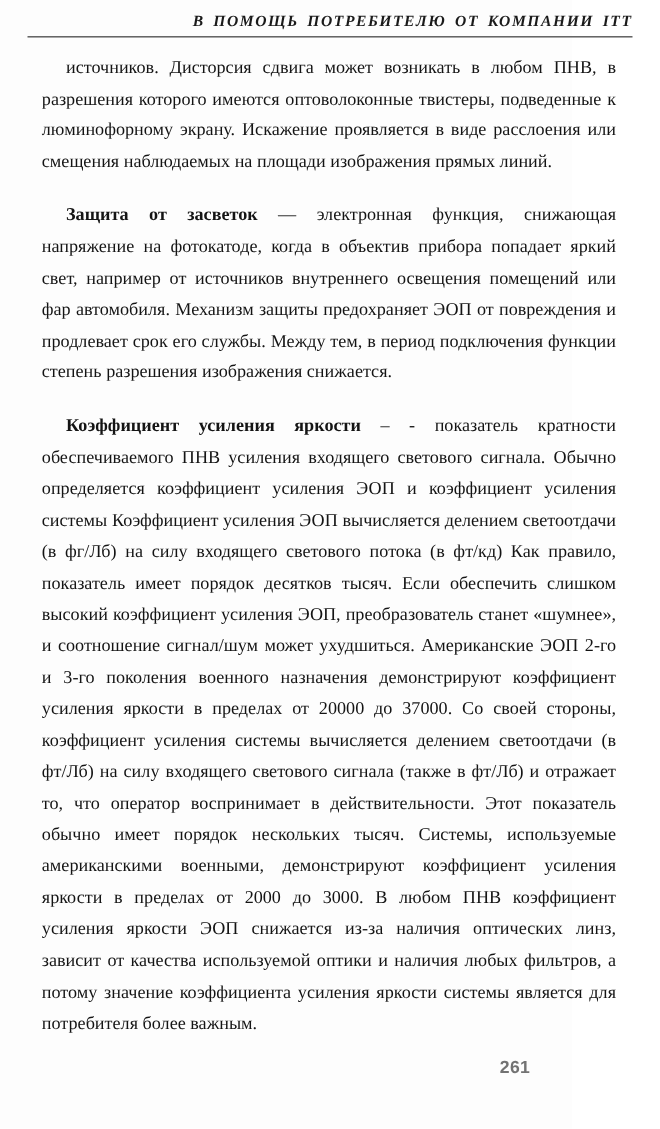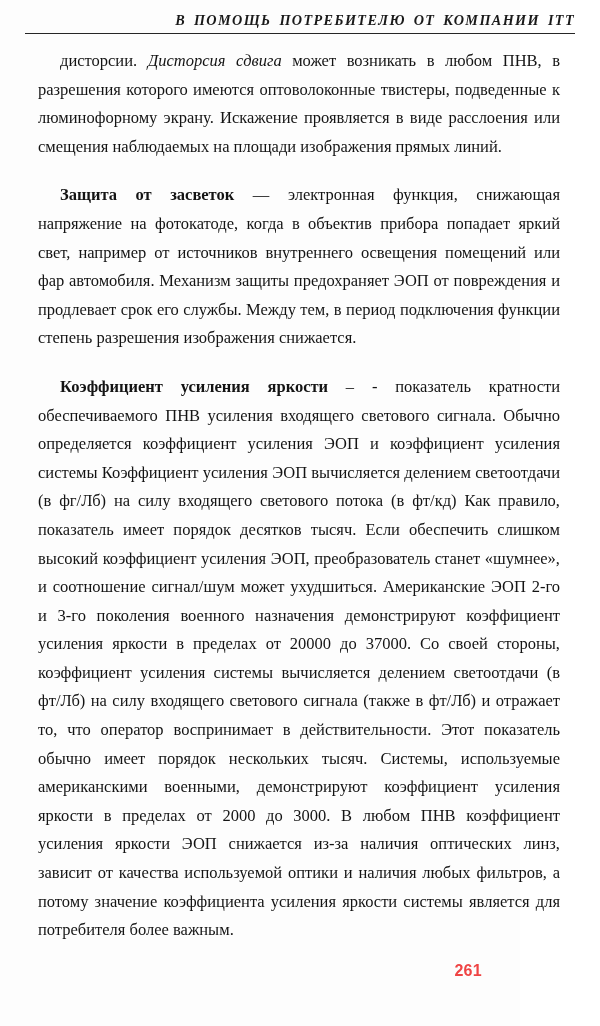--- a/index.html
+++ b/index.html
@@ -70,51 +70,50 @@
   }
   p.para + p.para {
     margin-top: 20px;
   }
   p.para.tight + p.para.tight {
   }
   .lead-bold {
     font-weight: 700;
   }
   .ital {
-    font-style: italic;
   }
   .nowrap {
     white-space: nowrap;
   }
 
   
   .folio {
     position: absolute;
     right: 38px;
     top: 962px;
     font-family: "Liberation Sans", "DejaVu Sans", sans-serif;
     font-size: 16px;
     font-weight: 700;
-    color: #ef4444;
+    color: #737373;
     letter-spacing: 0.3px;
   }
 </style>
 </head>
 <body>
 
 <div class="page">
 
   <div class="running-head">В ПОМОЩЬ ПОТРЕБИТЕЛЮ ОТ КОМПАНИИ ITT</div>
 
   <div class="head-rule"></div>
 
   <div class="column">
 
     <p class="para tight">
-      <span>дисторсии. </span><span class="ital">Дисторсия сдвига</span><span> может возникать в любом ПНВ, в разрешения которого имеются оптоволоконные твистеры, подведенные к люминофорному экрану. Искажение проявляется в виде расслоения или смещения наблюдаемых на площади изображения прямых линий.</span>
+      <span>источников. </span><span class="ital">Дисторсия сдвига</span><span> может возникать в любом ПНВ, в разрешения которого имеются оптоволоконные твистеры, подведенные к люминофорному экрану. Искажение проявляется в виде расслоения или смещения наблюдаемых на площади изображения прямых линий.</span>
     </p>
 
     <p class="para tight">
       <span class="lead-bold">Защита от засветок</span><span class="nowrap"> — </span><span>электронная функция, снижающая напряжение на фотокатоде, когда в объектив прибора попадает яркий свет, например от источников внутреннего освещения помещений или фар автомобиля. Механизм защиты предохраняет ЭОП от повреждения и продлевает срок его службы. Между тем, в период подключения функции степень разрешения изображения снижается.</span>
     </p>
 
     <p class="para tight">
       <span class="lead-bold">Коэффициент усиления яркости</span><span class="nowrap"> – - </span><span>показатель кратности обеспечиваемого ПНВ усиления входящего светового сигнала. Обычно определяется коэффициент усиления ЭОП и коэффициент усиления системы  Коэффициент усиления ЭОП вычисляется делением светоотдачи (в фг/Лб) на силу входящего светового потока (в фт/кд)  Как правило, показатель имеет порядок десятков тысяч. Если обеспечить слишком высокий коэффициент усиления ЭОП, преобразователь станет «шумнее», и соотношение сигнал/шум может ухудшиться. Американские ЭОП 2-го и 3-го поколения военного назначения демонстрируют коэффициент усиления яркости в пределах от 20000 до 37000. Со своей стороны, коэффициент усиления системы вычисляется делением светоотдачи (в фт/Лб) на силу входящего светового сигнала (также в фт/Лб) и отражает то, что оператор воспринимает в действительности. Этот показатель обычно имеет порядок нескольких тысяч. Системы, используемые американскими военными, демонстрируют коэффициент усиления яркости в пределах от 2000 до 3000. В любом ПНВ коэффициент усиления яркости ЭОП снижается из-за наличия оптических линз, зависит от качества используемой оптики и наличия любых фильтров, а потому значение коэффициента усиления яркости системы является для потребителя более важным.</span>
     </p>
 

